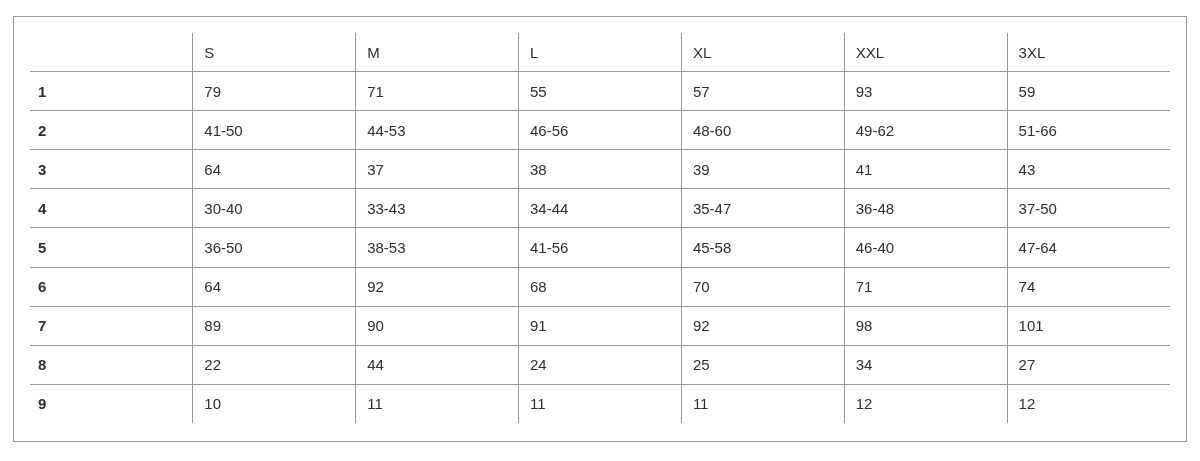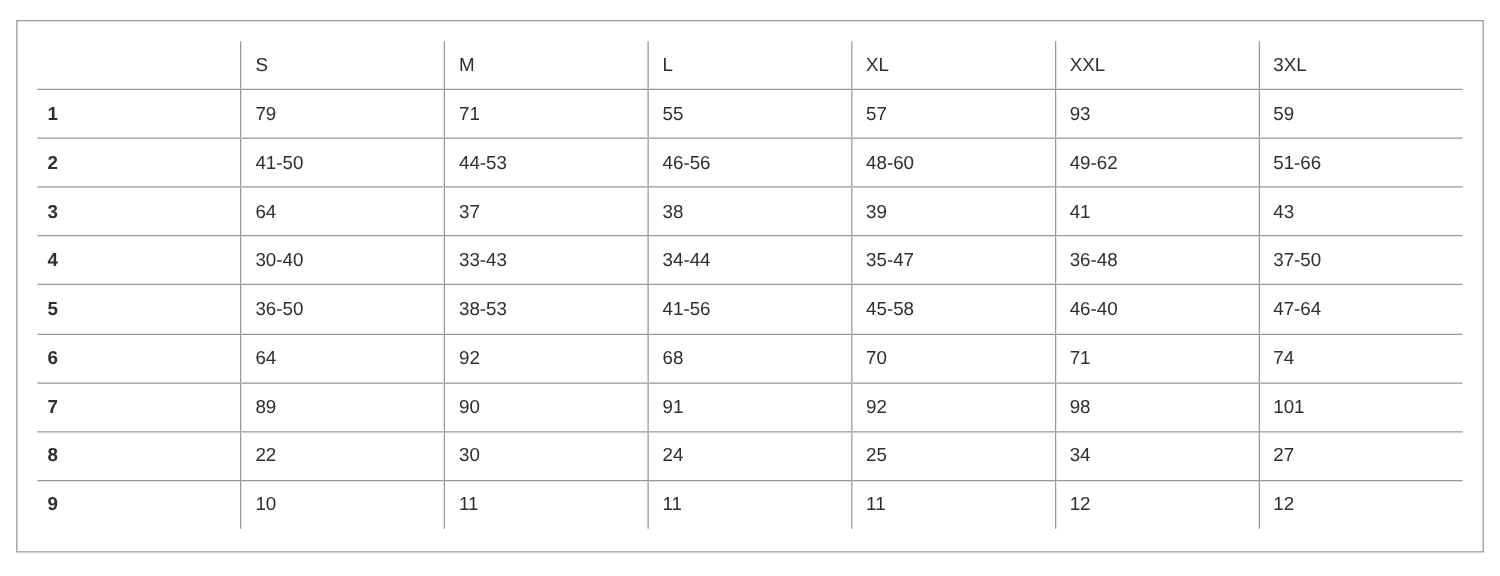--- a/index.html
+++ b/index.html
@@ -132,21 +132,21 @@
         <td>89</td>
         <td>90</td>
         <td>91</td>
         <td>92</td>
         <td>98</td>
         <td>101</td>
       </tr>
       <tr>
         <td class="rowlabel">8</td>
         <td>22</td>
-        <td>30</td>
+        <td>44</td>
         <td>24</td>
         <td>25</td>
         <td>34</td>
         <td>27</td>
       </tr>
       <tr>
         <td class="rowlabel">9</td>
         <td>10</td>
         <td>11</td>
         <td>11</td>

